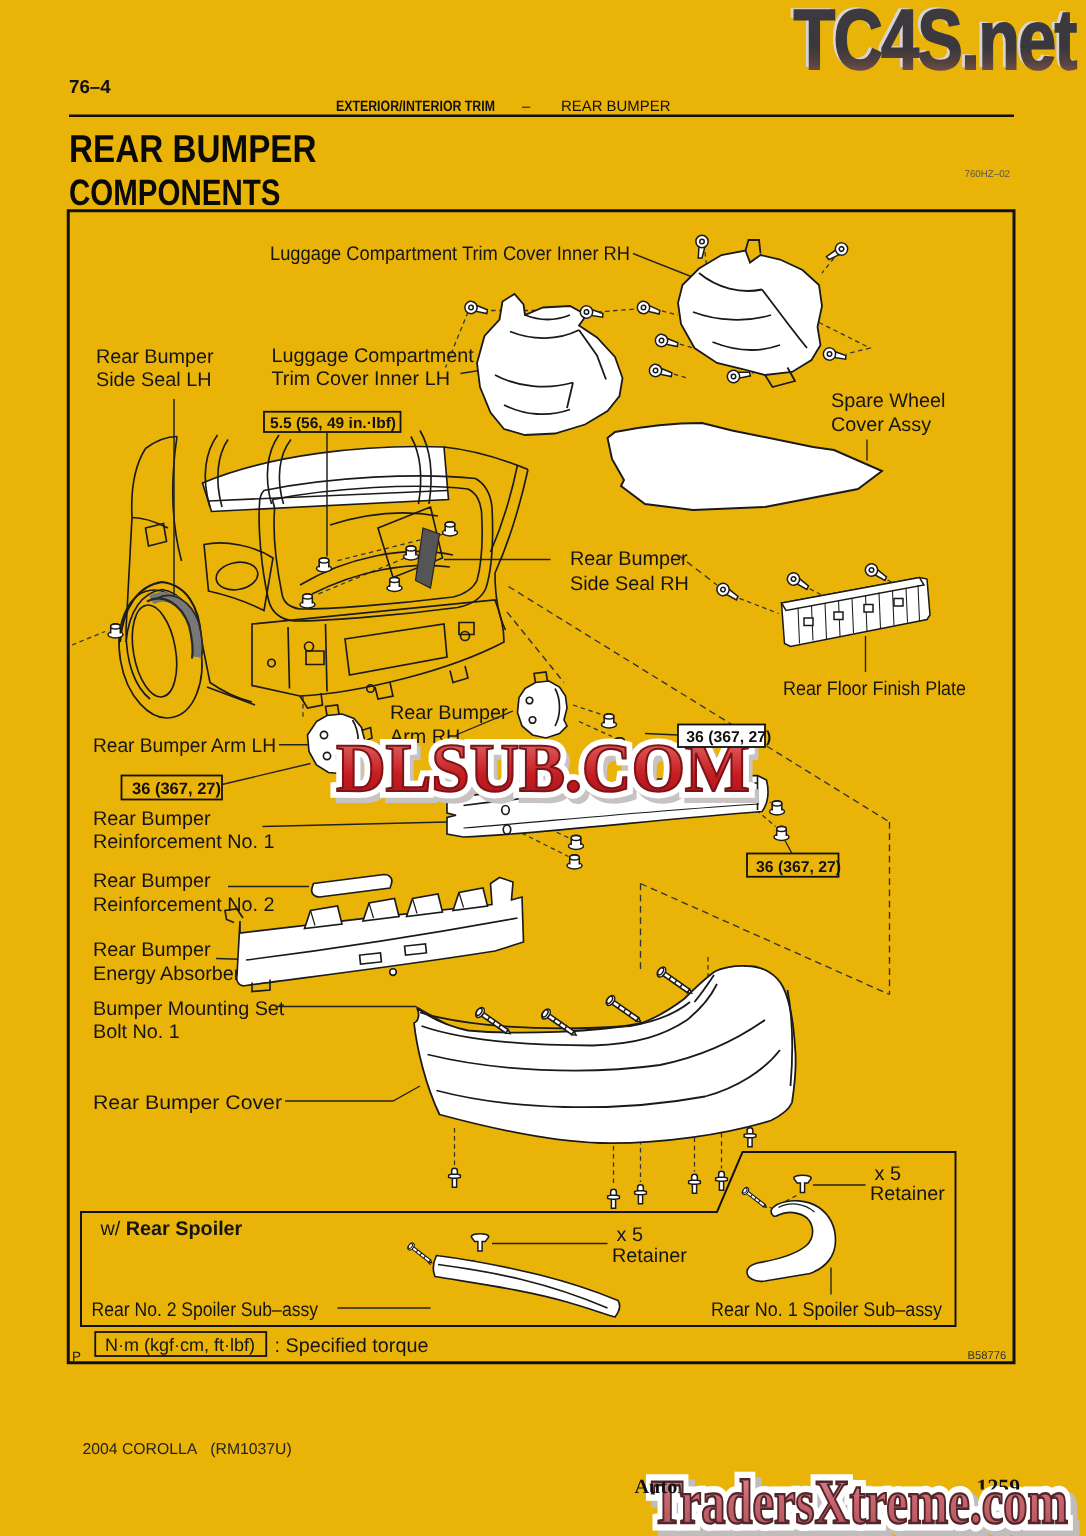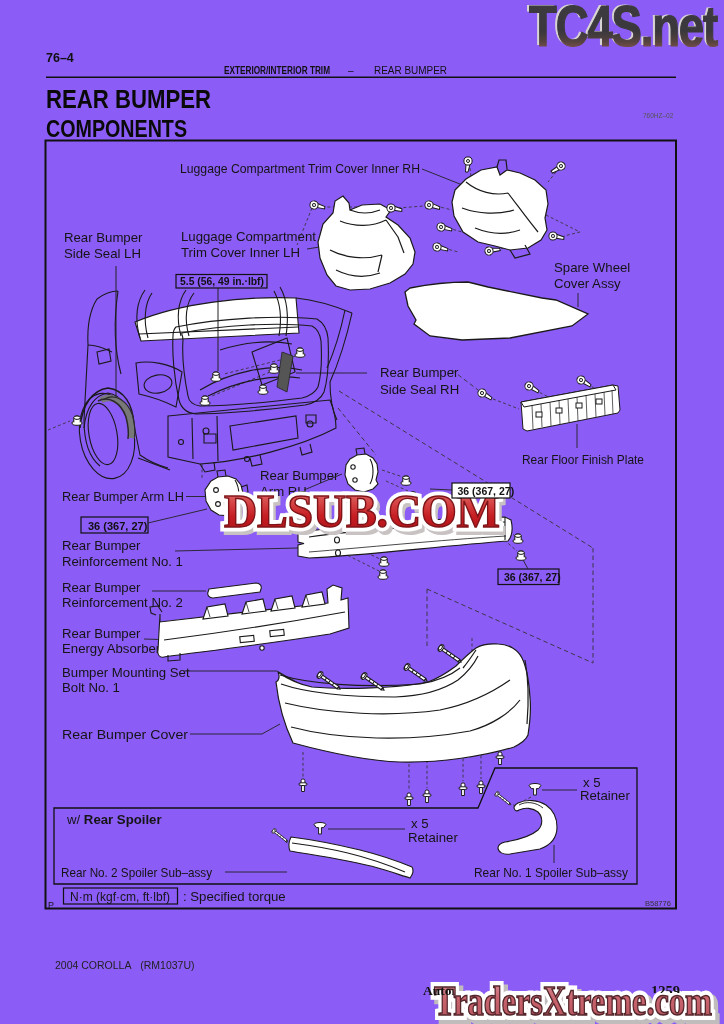--- a/index.html
+++ b/index.html
@@ -1,16 +1,16 @@
 <!DOCTYPE html>
 <html><head>
 <meta charset="utf-8">
 <style>
 html,body{margin:0;padding:0;background:#fff;}
-#page{position:relative;width:724px;height:1024px;background:#8b5cf6;overflow:hidden;
+#page{position:relative;width:724px;height:1024px;background:#eab308;overflow:hidden;
 font-family:"Liberation Sans",sans-serif;}
 svg{position:absolute;left:0;top:0;}
 </style>
 </head>
 <body>
 <div id="page">
 <svg width="724" height="1024" viewBox="0 0 724 1024">
 <defs>
 <linearGradient id="tcg" x1="0" y1="0" x2="0" y2="1">
 <stop offset="0" stop-color="#3e3c40"></stop>

